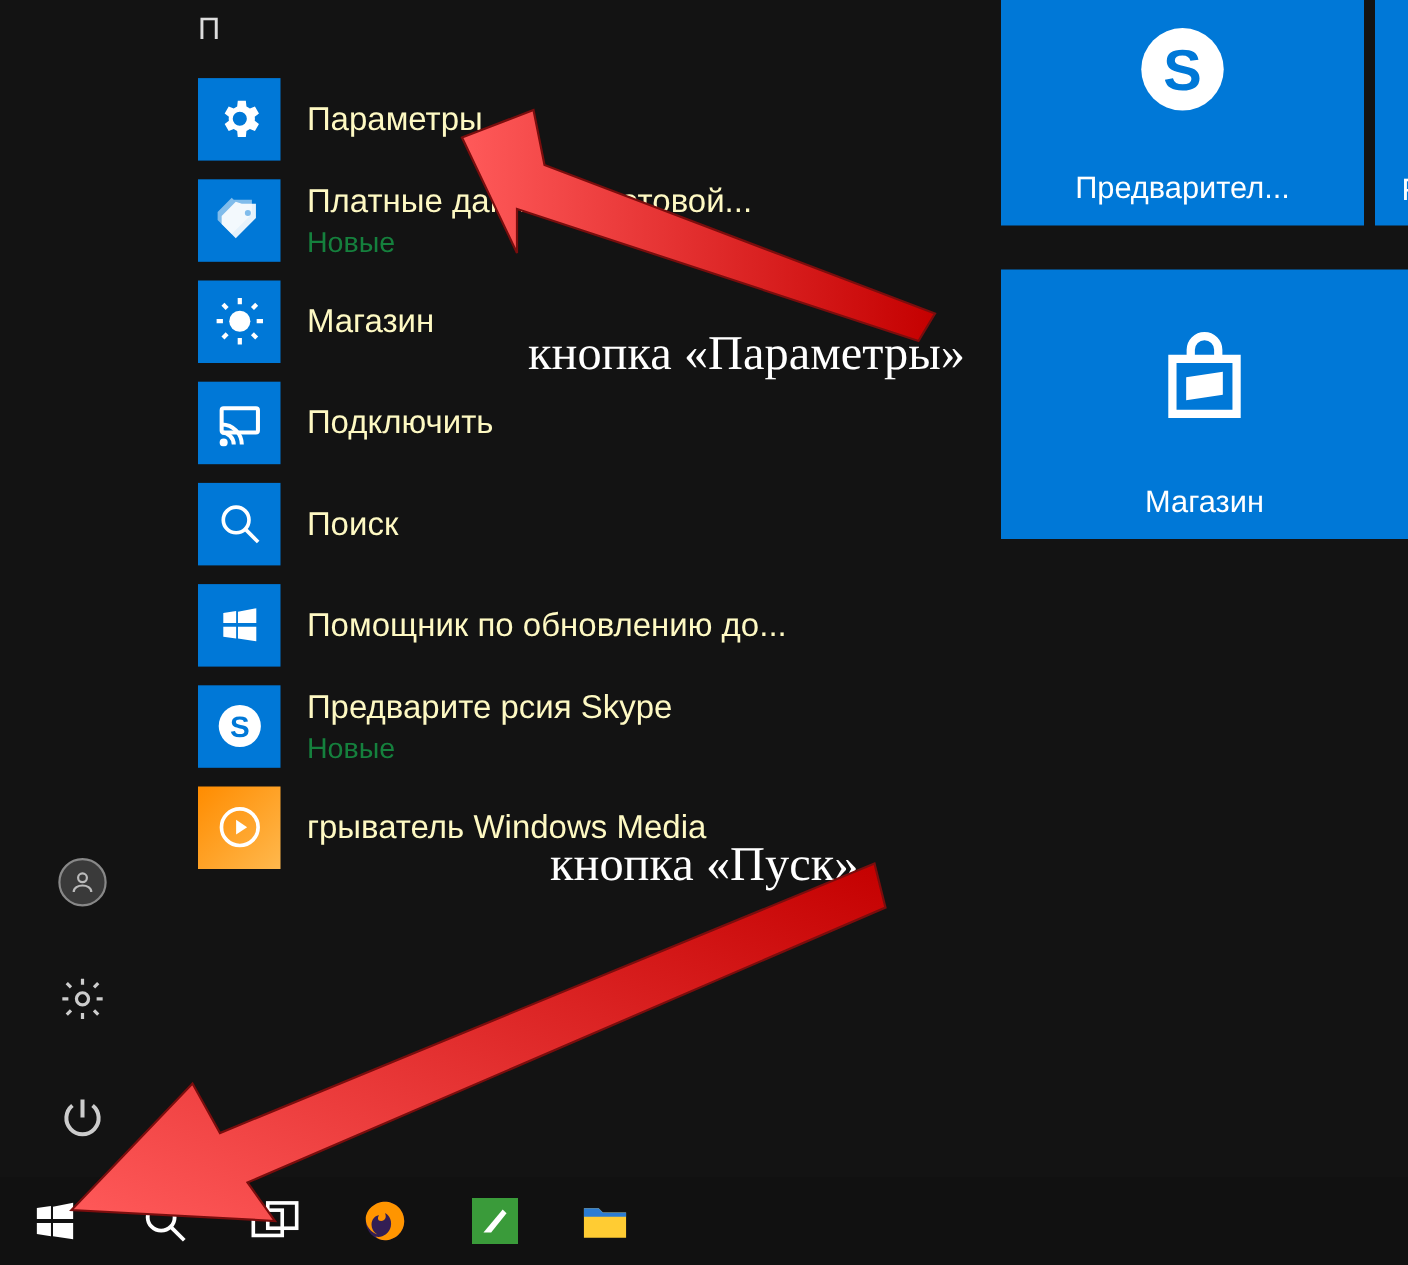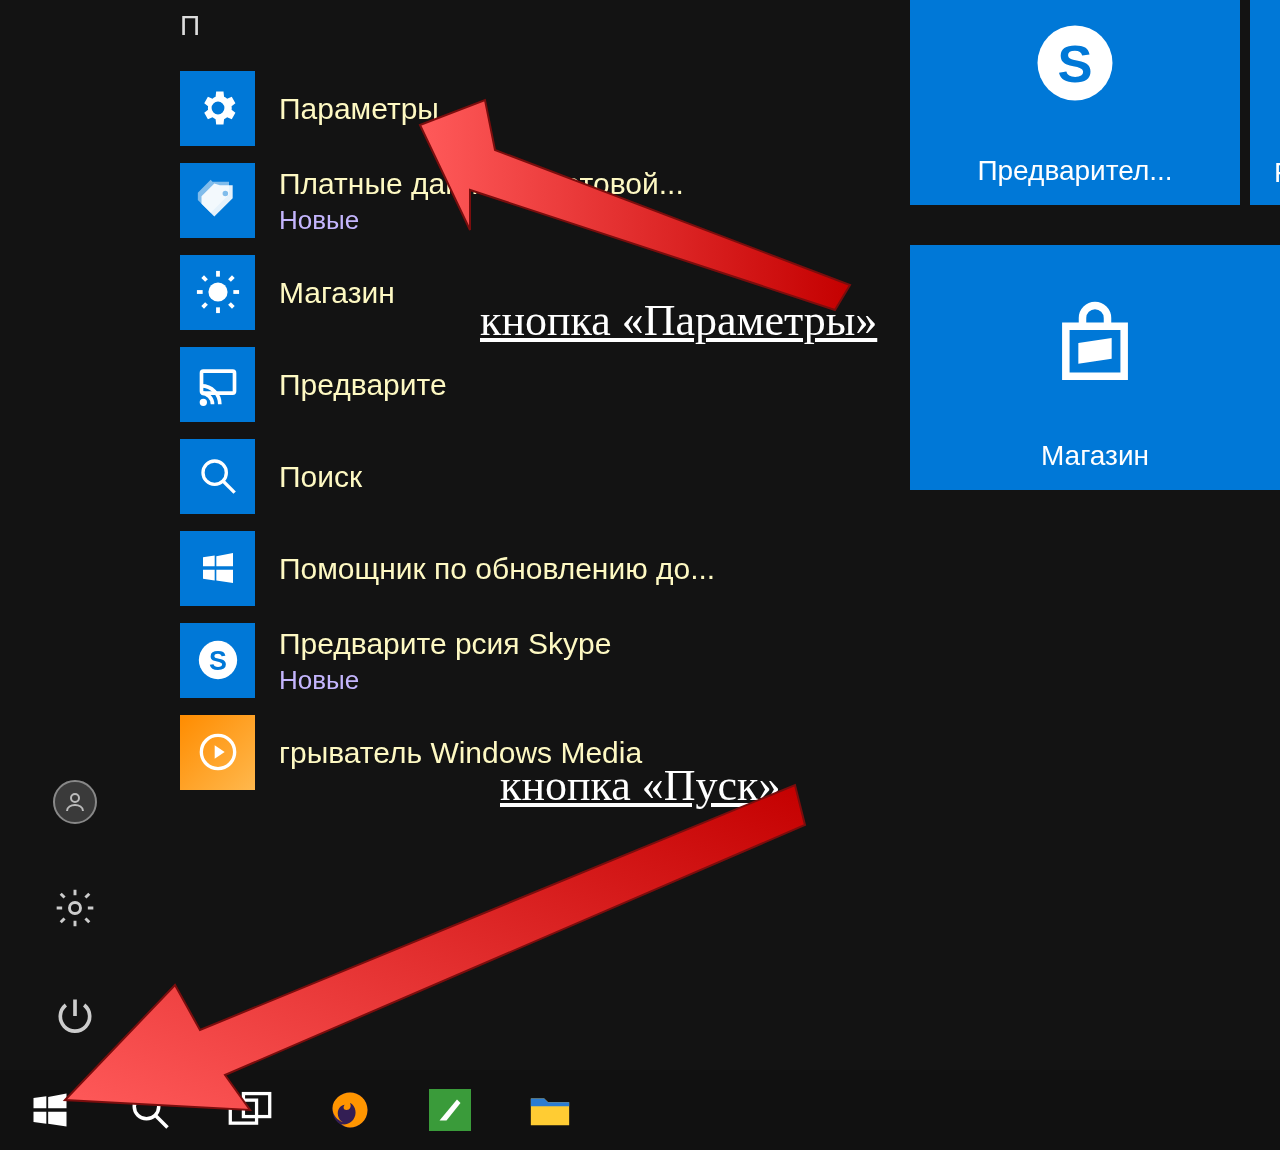--- a/index.html
+++ b/index.html
@@ -59,21 +59,21 @@
   display: flex; align-items: center; justify-content: center;
   flex-shrink: 0;
 }
 .app-label {
   font-size: 30px;
   color: #fef9c3;
   line-height: 1.3;
 }
 .app-sublabel {
   font-size: 26px;
-  color: #c4b5fd;
+  color: #15803d;
   margin-top: 2px;
 }
 .tiles {
   position: absolute;
   right: 0; top: 0;
   width: 370px;
 }
 .live-tile {
   background: #0078d7;
   color: #fff;
@@ -98,21 +98,20 @@
   width: 56px; height: 56px;
   display: flex; align-items: center; justify-content: center;
   cursor: pointer;
 }
 .annotation {
   position: absolute;
   font-family: "Times New Roman", serif;
   font-size: 44px;
   color: #fff;
   white-space: nowrap;
-  text-decoration: underline;
 }
 .arrow {
   position: absolute;
 }
 svg { display: block; }
 </style>
 </head>
 <body>
 
 <div class="start-menu">
@@ -188,21 +187,21 @@
 
     <div class="app-row">
       <div class="app-tile">
         <svg width="44" height="44" viewBox="0 0 24 24" fill="none" stroke="#fff" stroke-width="2">
             <rect x="3" y="5" width="18" height="12" rx="1"></rect>
             <path d="M3 17a6 6 0 0 1 6 6M3 13a10 10 0 0 1 10 10" fill="none"></path>
             <circle cx="4" cy="22" r="1" fill="#fff"></circle>
           </svg>
       </div>
       <div>
-          <div class="app-label">Предварите</div>
+          <div class="app-label">Подключить</div>
         </div>
     </div>
 
     <div class="app-row">
       <div class="app-tile">
         <svg width="40" height="40" viewBox="0 0 24 24" fill="none" stroke="#fff" stroke-width="2">
             <circle cx="10" cy="10" r="7"></circle>
             <line x1="15" y1="15" x2="22" y2="22"></line>
           </svg>
       </div>

